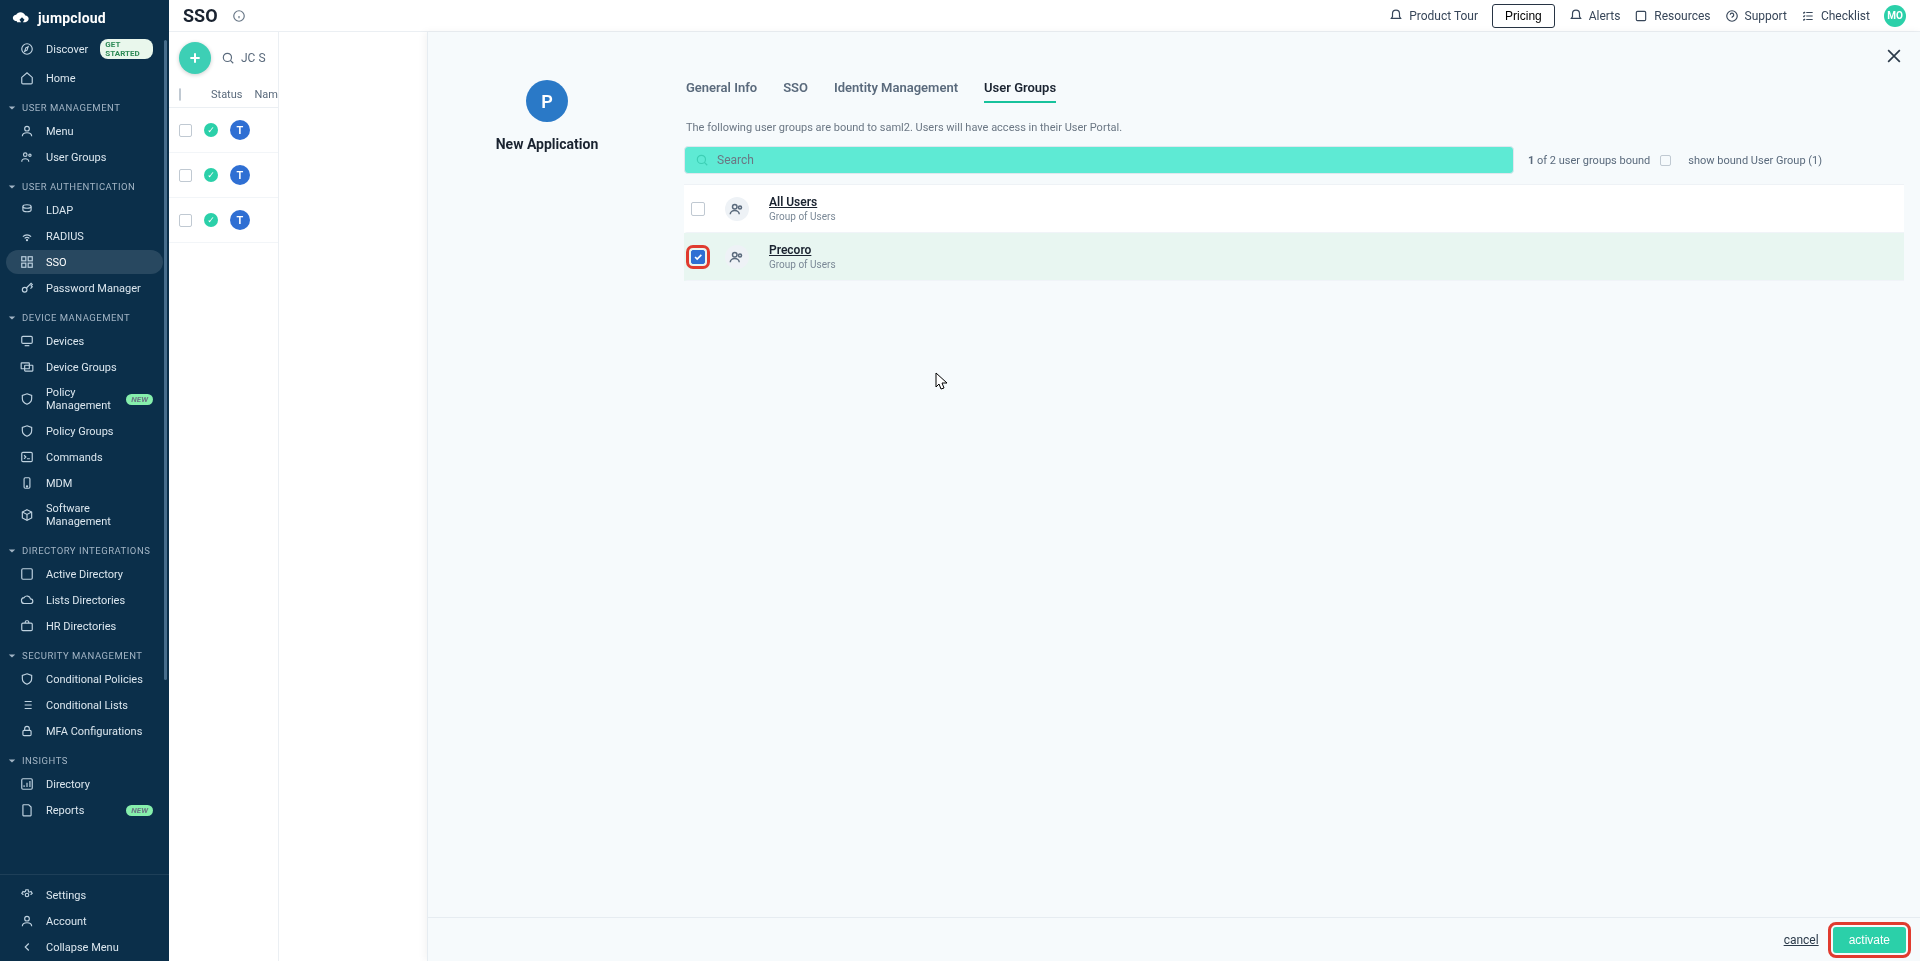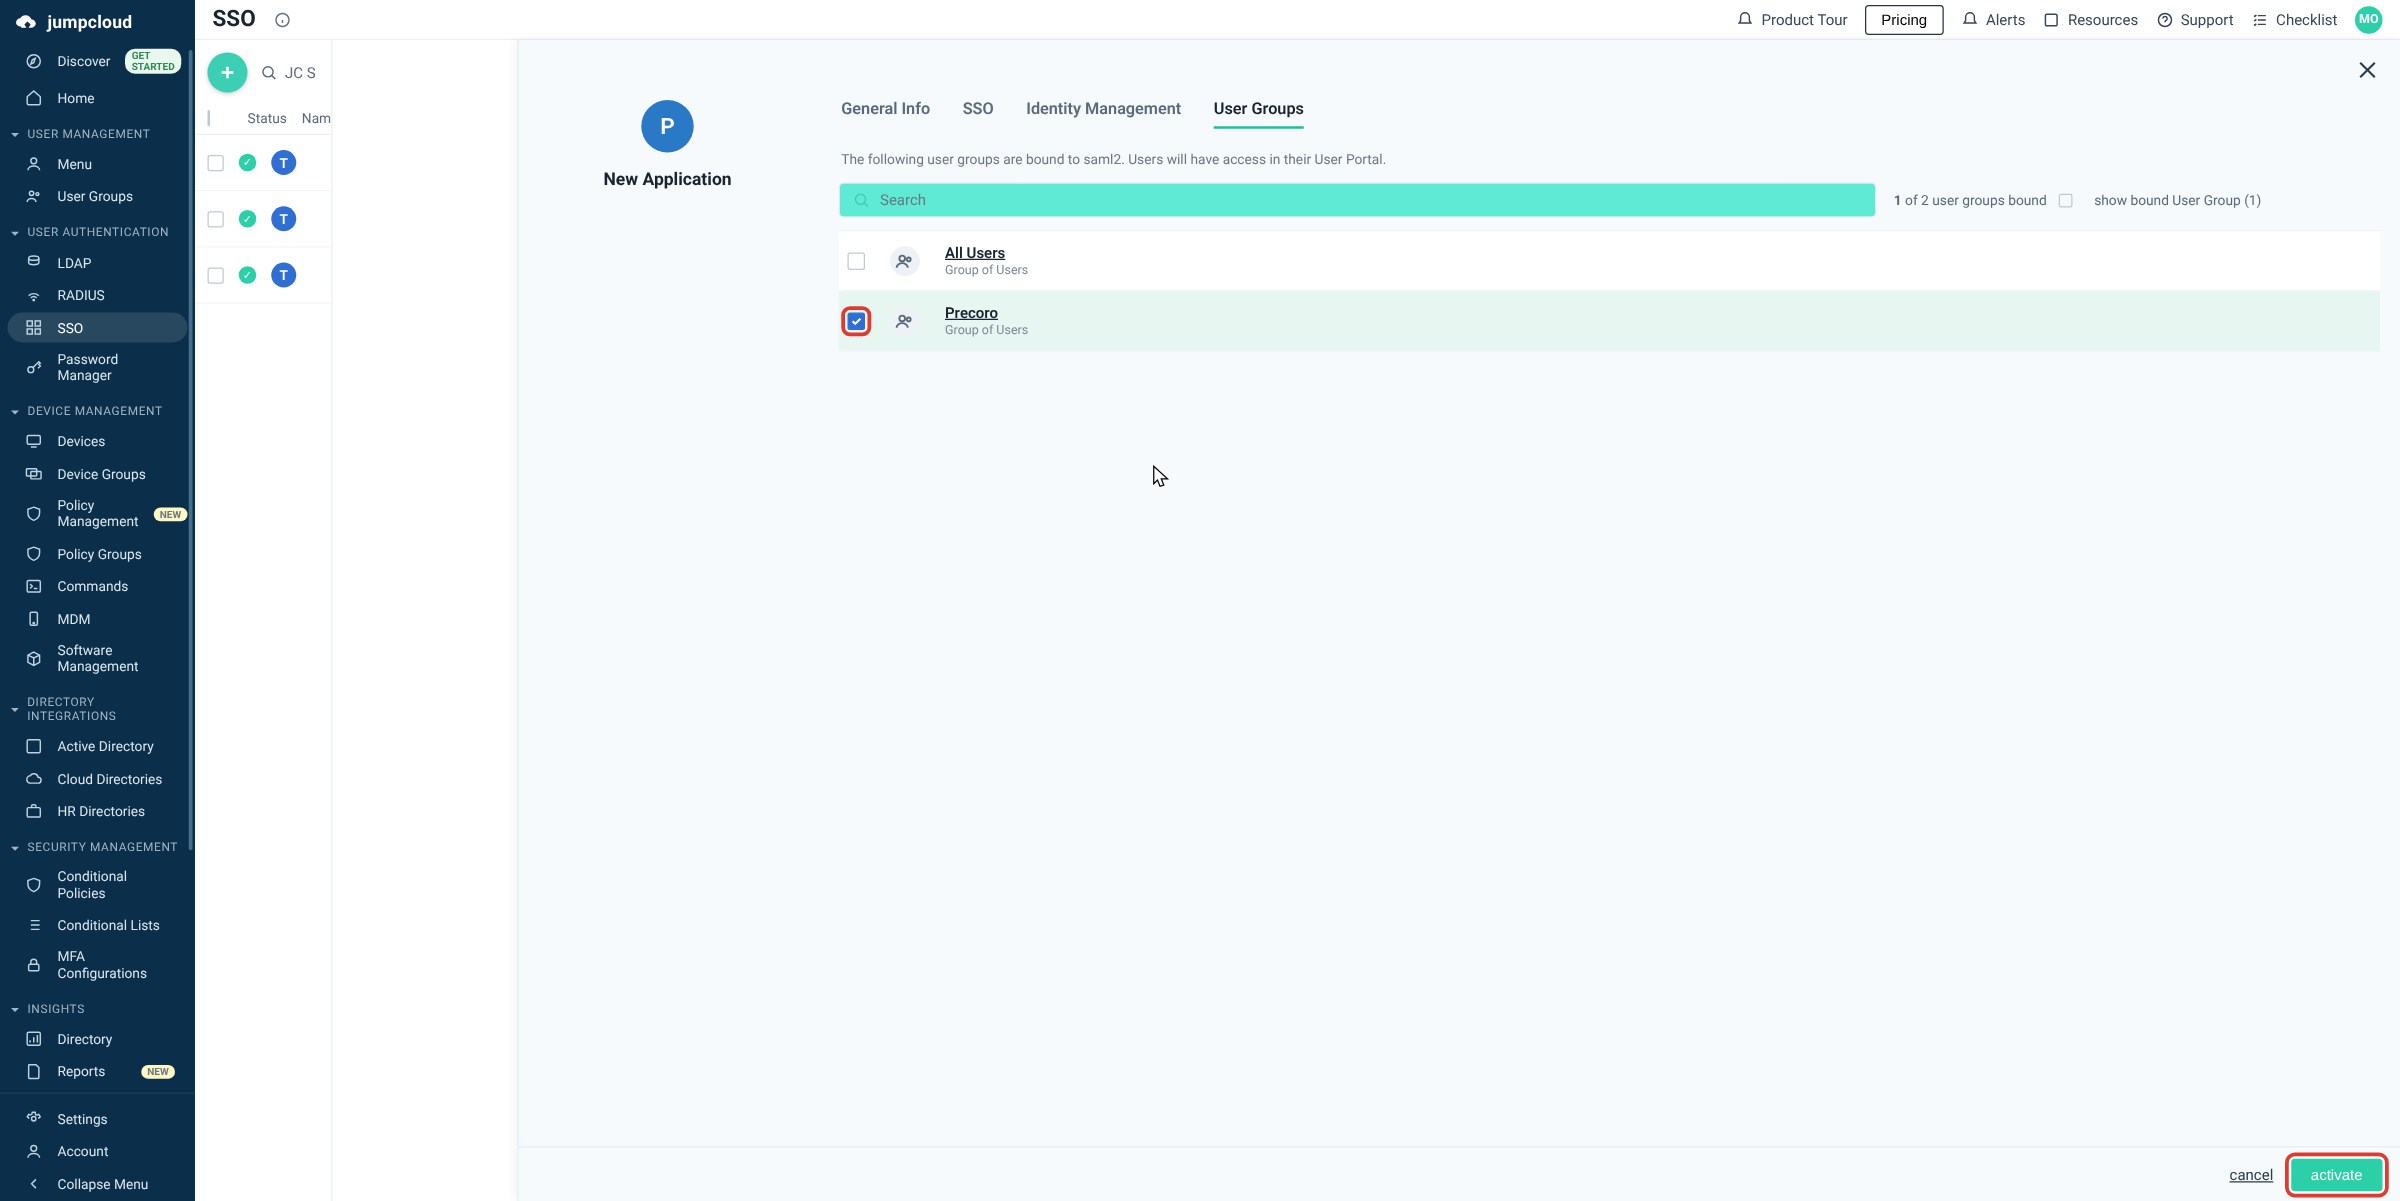--- a/index.html
+++ b/index.html
@@ -1,30 +1,30 @@
 <!DOCTYPE html>
 <html><head>
 <meta charset="utf-8">
 <style>
   * { box-sizing: border-box; margin: 0; padding: 0; }
   body { font-family: -apple-system, BlinkMacSystemFont, "Segoe UI", Roboto, Helvetica, Arial, sans-serif; font-size: 13px; color: #202d3b; background: #fff; overflow: hidden; width: 1920px; height: 961px; }
   .app { display: flex; height: 100%; }
 
   
-  .sidebar { width: 156px; background: #0b2f4a; color: #dbe6ee; display: flex; flex-direction: column; position: relative; font-size: 11px; }
+  .sidebar { width: 169px; background: #0b2f4a; color: #dbe6ee; display: flex; flex-direction: column; position: relative; font-size: 11px; }
   .sidebar .logo-row { display: flex; align-items: center; gap: 6px; padding: 10px 12px 6px; color: #fff; font-weight: 700; font-size: 14px; letter-spacing: .2px; }
   .sidebar .logo-row svg { width: 20px; height: 16px; }
   .sidebar .scroll { flex: 1; overflow: hidden; }
   .sidebar .section-title { display: flex; align-items: center; gap: 6px; padding: 10px 10px 4px 8px; font-size: 9.5px; letter-spacing: .5px; color: #a3b5c5; text-transform: uppercase; }
   .sidebar .section-title .caret { width: 8px; height: 8px; }
   .sidebar .nav-item { display: flex; align-items: center; gap: 12px; padding: 5px 10px 5px 14px; color: #dbe6ee; cursor: pointer; border-radius: 12px; margin: 2px 6px; }
   .sidebar .nav-item.active { background: rgba(255,255,255,.12); color: #fff; }
   .sidebar .nav-item .icon { width: 14px; height: 14px; flex: 0 0 14px; color: #bfd2e0; }
   .sidebar .nav-item .badge { margin-left: auto; font-size: 8px; background: #e9f7ec; color: #2e8b57; padding: 1px 5px; border-radius: 8px; font-weight: 700; }
-  .sidebar .nav-item .badge.muted { background: #fef9c3; color: #6b7784; }
+  .sidebar .nav-item .badge.muted { background: #86efac; color: #6b7784; font-style: italic; }
   .sidebar .bottom { border-top: 1px solid rgba(255,255,255,.08); padding-top: 6px; }
   .sidebar .scroll-thumb { position: absolute; right: 2px; top: 40px; width: 3px; height: 640px; background: #6f98b9; border-radius: 2px; opacity: .6; }
 
   
   .main { flex: 1; display: flex; flex-direction: column; }
   .topbar { height: 32px; display: flex; align-items: center; padding: 0 14px; gap: 14px; border-bottom: 1px solid #ebeff3; }
   .topbar .page-title { font-size: 18px; font-weight: 700; color: #1a2330; }
   .topbar .info-icon { color: #667585; }
   .topbar .spacer { flex: 1; }
   .top-link { display: inline-flex; align-items: center; gap: 6px; font-size: 12px; color: #374659; cursor: pointer; }
@@ -238,21 +238,21 @@
       <div class="nav-item">
           <svg class="icon" viewBox="0 0 24 24" fill="none" stroke="currentColor" stroke-width="2">
             <rect x="3" y="3" width="18" height="18" rx="2"></rect>
           </svg>
           <span>Active Directory</span>
         </div>
       <div class="nav-item">
           <svg class="icon" viewBox="0 0 24 24" fill="none" stroke="currentColor" stroke-width="2">
             <path d="M18 18a4 4 0 0 0 0-8 6 6 0 0 0-11-2 5 5 0 0 0 1 10z"></path>
           </svg>
-          <span>Cloud Directories</span>
+          <span>Lists Directories</span>
         </div>
       <div class="nav-item">
           <svg class="icon" viewBox="0 0 24 24" fill="none" stroke="currentColor" stroke-width="2">
             <rect x="3" y="7" width="18" height="13" rx="2"></rect>
             <path d="M9 7V5a2 2 0 0 1 2-2h2a2 2 0 0 1 2 2v2"></path>
           </svg>
           <span>HR Directories</span>
         </div>
 
       <div class="section-title">

